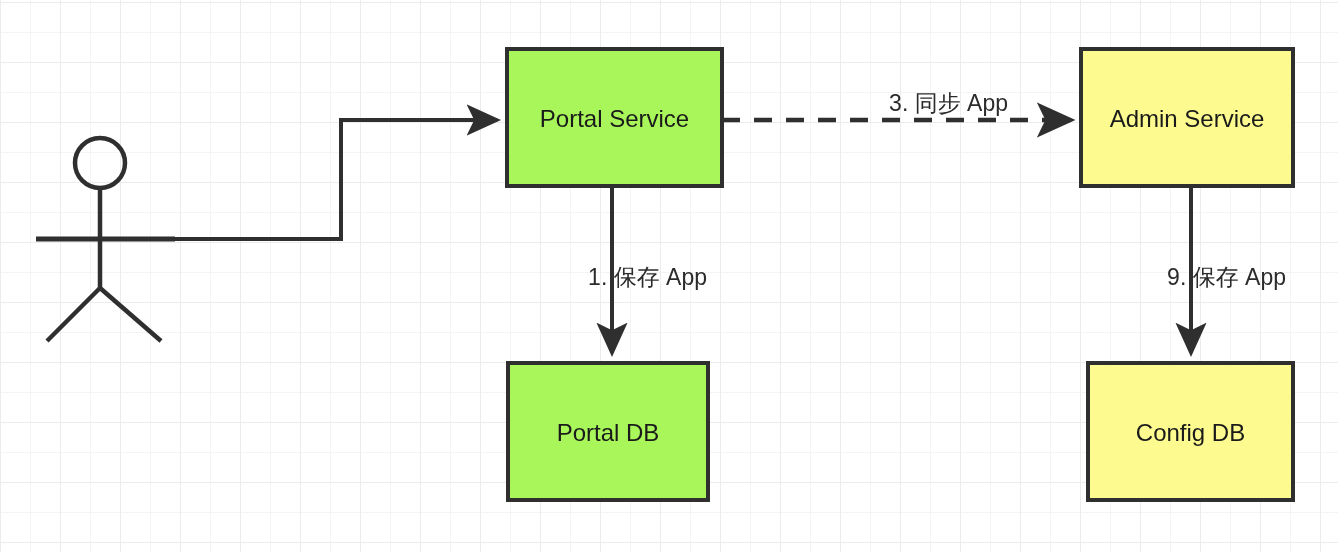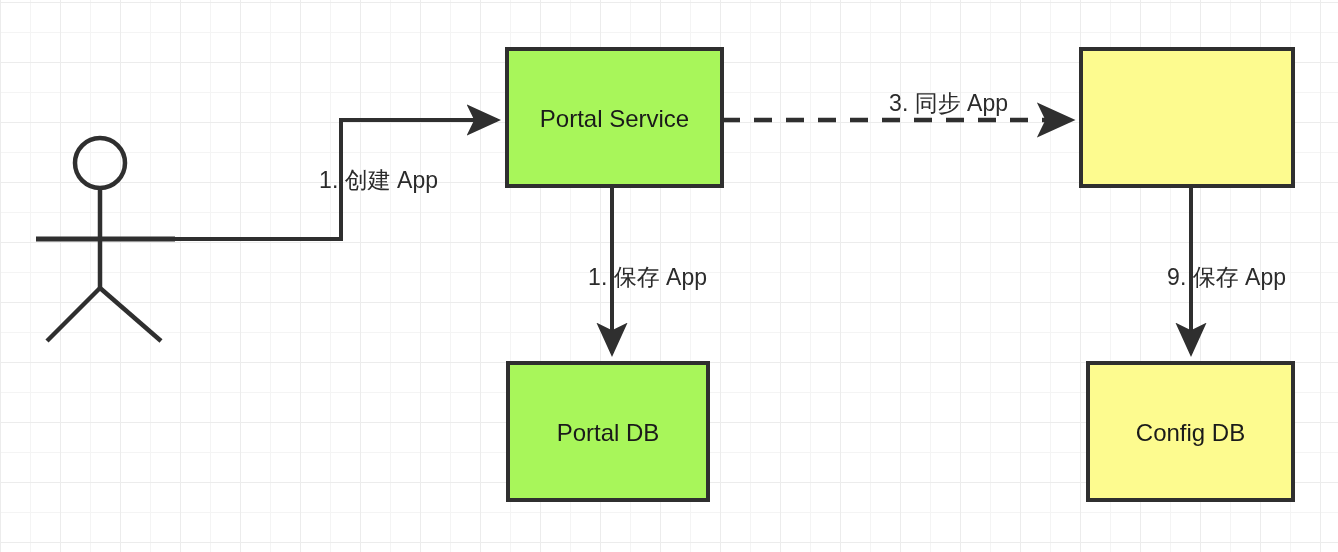--- a/index.html
+++ b/index.html
@@ -86,28 +86,26 @@
     </g>
 
     <rect x="507" y="49" width="215" height="137" fill="#a8f65a" stroke="#2f2f2f" stroke-width="4"></rect>
     <rect x="1081" y="49" width="212" height="137" fill="#fdfb8f" stroke="#2f2f2f" stroke-width="4"></rect>
     <rect x="508" y="363" width="200" height="137" fill="#a8f65a" stroke="#2f2f2f" stroke-width="4"></rect>
     <rect x="1088" y="363" width="205" height="137" fill="#fdfb8f" stroke="#2f2f2f" stroke-width="4"></rect>
   </svg>
 
   <div class="node-label" style="left:507px; top:105px; width:215px;">Portal Service</div>
 
+  <div class="node-label" style="left:1081px; top:105px; width:212px;">Admin Service</div>
 
   <div class="node-label" style="left:1088px; top:419px; width:205px;">Config DB</div>
 
   <div class="node-label" style="left:508px; top:419px; width:200px;">Portal DB</div>
 
-  <div class="edge-label" style="left:248px; top:165px; width:190px;">
-    <span>1. 创建 App</span>
-  </div>
 
   <div class="edge-label" style="left:517px; top:262px; width:190px;">
     <span>1. 保存 App</span>
   </div>
 
   <div class="edge-label" style="left:808px; top:88px; width:200px;">
     <span>3. 同步 App</span>
   </div>
 
   <div class="edge-label" style="left:1096px; top:262px; width:190px;">

